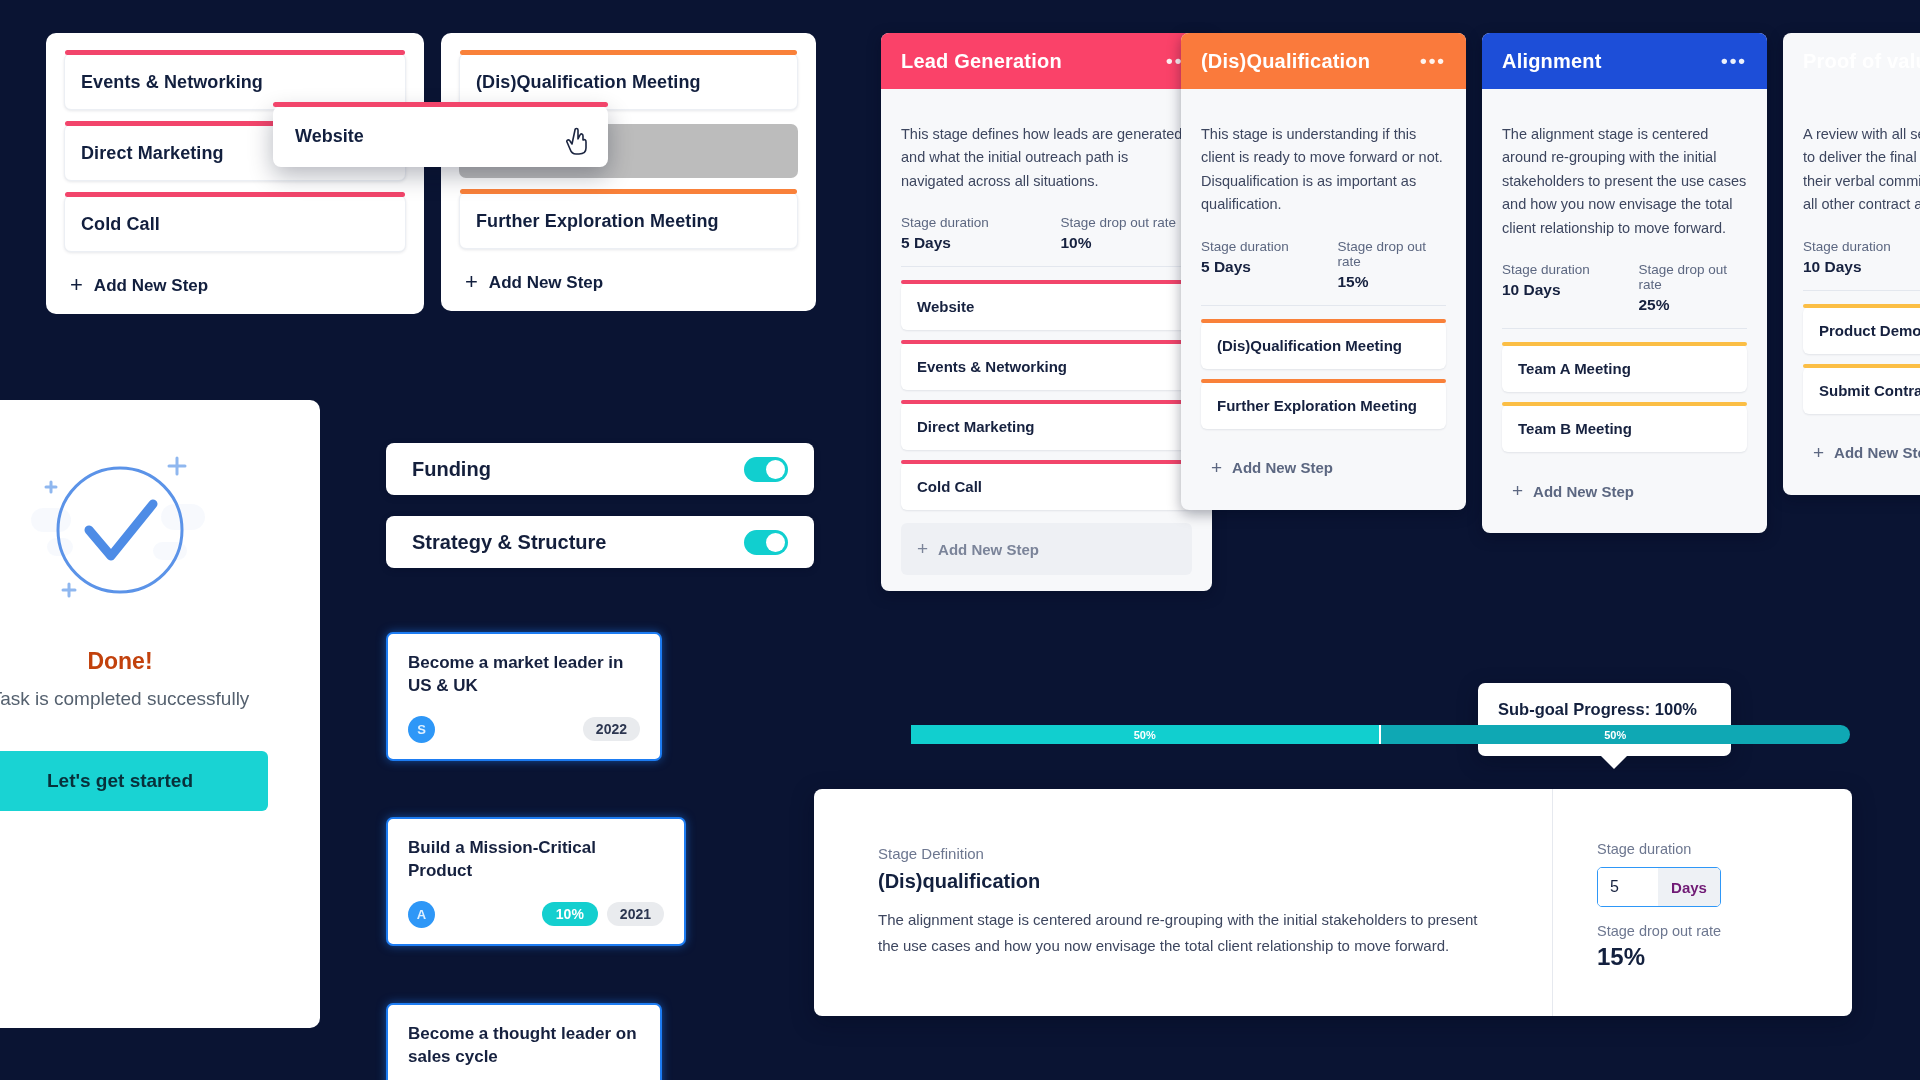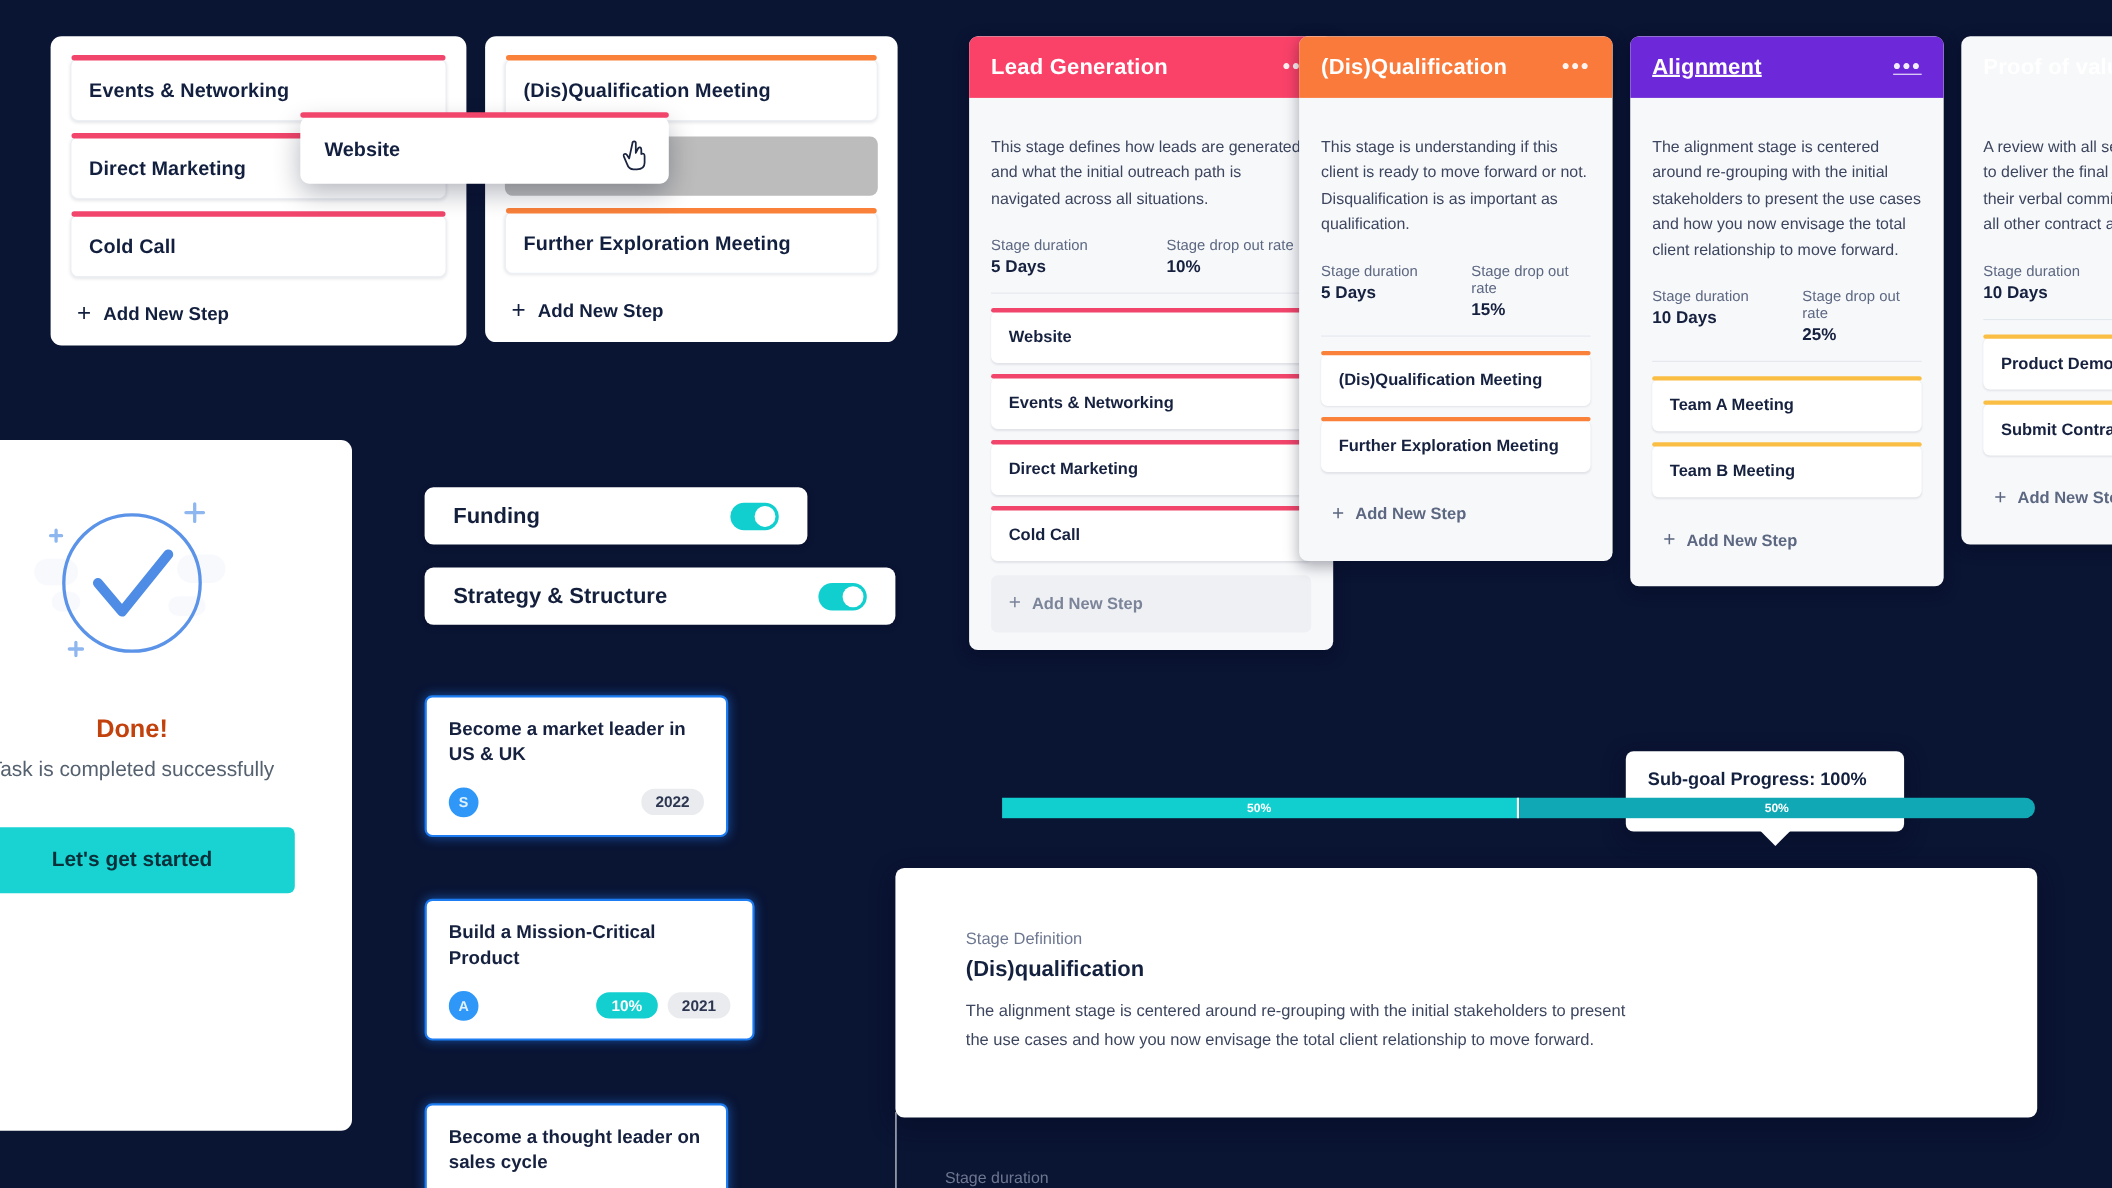--- a/index.html
+++ b/index.html
@@ -301,21 +301,21 @@
     <div class="pipe-step bar-orange">(Dis)Qualification Meeting</div>
     <div class="pipe-step bar-orange">Further Exploration Meeting</div>
     <div class="pipe-add plain">
       <span class="plus">+</span>
       <span>Add New Step</span>
     </div>
   </div>
 </div>
 
 <div class="stage pipe-card" style="left:1482px; top:33px; width:285px;">
-  <div class="pipe-head" style="background:#6d28d9;text-decoration:underline;">
+  <div class="pipe-head" style="background:#1d4ed8;">
     <span>Alignment</span>
     <span class="dots">•••</span>
   </div>
   <div class="pipe-body">
     <div class="pipe-desc">The alignment stage is centered around re-grouping with the initial stakeholders to present the use cases and how you now envisage the total client relationship to move forward.</div>
     <div class="metrics">
       <div class="metric">
         <div class="metric-label">Stage duration</div>
         <div class="metric-value">10 Days</div>
       </div>
@@ -373,21 +373,21 @@
         <path d="M42 142 v12 M36 148 h12"></path>
         <path d="M24 40 v10 M19 45 h10"></path>
       </g>
     </svg>
   </div>
   <div class="done-title">Done!</div>
   <div class="done-sub">Task is completed successfully</div>
   <button class="cta">Let's get started</button>
 </div>
 
-<div class="stage toggle-row" style="left:386px; top:443px; width:348px;">
+<div class="stage toggle-row" style="left:386px; top:443px; width:428px;">
   <span class="lbl">Funding</span>
   <span class="switch">
       <span class="knob"></span>
     </span>
 </div>
 <div class="stage toggle-row" style="left:386px; top:516px; width:428px;">
   <span class="lbl">Strategy &amp; Structure</span>
   <span class="switch">
       <span class="knob"></span>
     </span>
@@ -422,21 +422,21 @@
   <div class="tt-title">Sub-goal Progress: 100%</div>
   <div class="tt-sub">Complete: 3/3</div>
   <div class="tt-arrow"></div>
 </div>
 
 <div class="stage progress" style="left:884px; top:725px; width:966px;padding-left:27px;">
   <div class="seg" style="width:50%; background:#11cfcf; border-right:2px solid #ffffff;">50%</div>
   <div class="seg" style="width:50%; background:#0fa8b4;">50%</div>
 </div>
 
-<div class="stage detail" style="left:814px; top:789px; width:1038px; height:227px;flex-direction:column;">
+<div class="stage detail" style="left:814px; top:789px; width:1038px; height:227px;">
   <div class="detail-left">
     <div class="d-kicker">Stage Definition</div>
     <div class="d-title">(Dis)qualification</div>
     <div class="d-body">The alignment stage is centered around re-grouping with the initial stakeholders to present the use cases and how you now envisage the total client relationship to move forward.</div>
   </div>
   <div class="detail-right">
     <div class="d-label">Stage duration</div>
     <div class="dur-input">
       <span class="val">5</span>
       <span class="unit">Days</span>

